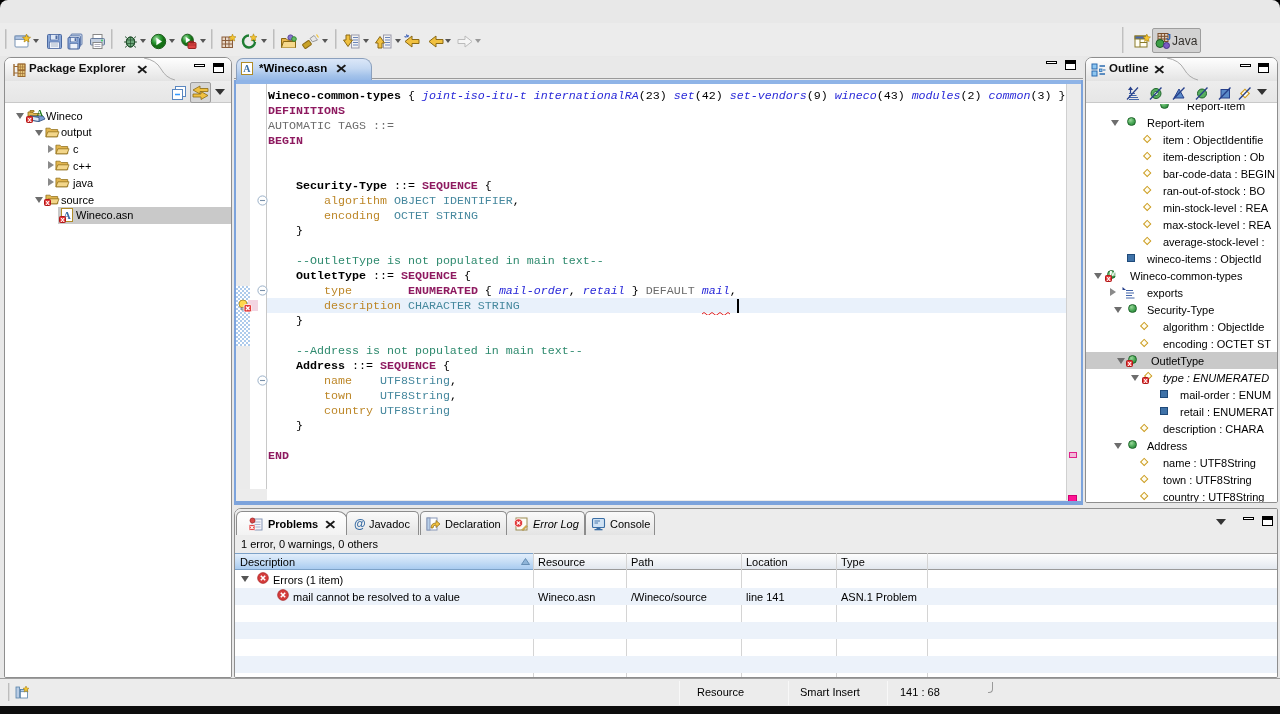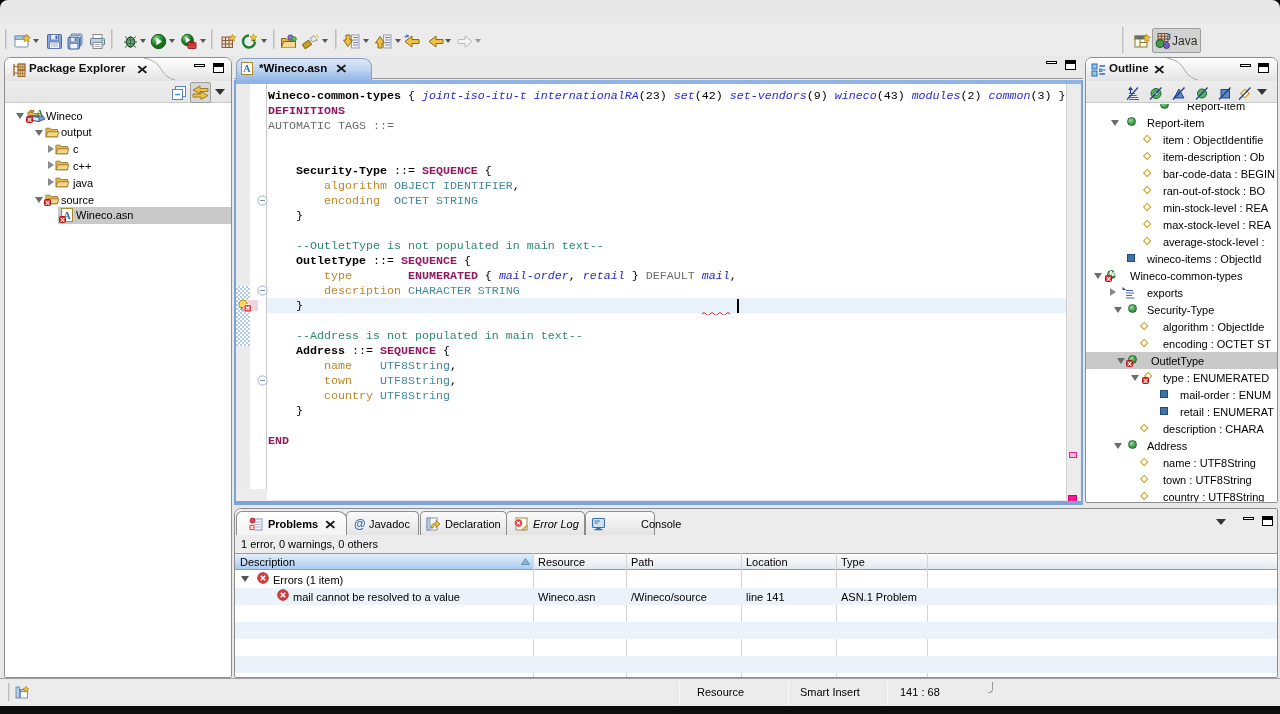--- a/index.html
+++ b/index.html
@@ -375,20 +375,21 @@
       </svg>
     <svg style="position:absolute; left:23px; top:318px; width:11px; height:11px;" viewBox="0 0 11 11">
         <circle cx="5.5" cy="5.5" r="4.6" fill="#fff" stroke="#9bb1c8"></circle>
         <line x1="3" y1="5.5" x2="8" y2="5.5" stroke="#7a91aa" stroke-width="1.1"></line>
       </svg>
 
     <div class="code" style="position:absolute; left:34px; top:31.5px;">
 <div><span class="bb">Wineco-common-types</span> { <span class="bi">joint-iso-itu-t internationalRA</span>(23) <span class="bi">set</span>(42) <span class="bi">set-vendors</span>(9) <span class="bi">wineco</span>(43) <span class="bi">modules</span>(2) <span class="bi">common</span>(3) }</div>
 <div><span class="kw">DEFINITIONS</span></div>
 <div><span class="gy">AUTOMATIC TAGS ::=</span></div>
+<div><span class="kw">BEGIN</span></div>
 <div>&nbsp;</div>
 <div>&nbsp;</div>
 <div>    <span class="bb">Security-Type</span> ::= <span class="kw">SEQUENCE</span> {</div>
 <div>        <span class="or">algorithm</span> <span class="ty">OBJECT IDENTIFIER</span>,</div>
 <div>        <span class="or">encoding</span>  <span class="ty">OCTET STRING</span></div>
 <div>    }</div>
 <div>&nbsp;</div>
 <div>    <span class="cm">--OutletType is not populated in main text--</span></div>
 <div>    <span class="bb">OutletType</span> ::= <span class="kw">SEQUENCE</span> {</div>
 <div>        <span class="or">type</span>        <span class="kw">ENUMERATED</span> { <span class="bi">mail-order</span>, <span class="bi">retail</span> } <span class="gy">DEFAULT</span> <span class="bi">mail</span>,</div>
@@ -546,21 +547,21 @@
           <div style="position:absolute; left:0; right:0; top:0; height:17px; background:#c9c9c9;"></div>
           <div class="tri-dn" style="left:31px; top:6px;"></div>
           <div class="ogc" style="left:42px; top:3px;"></div>
           <div class="redx" style="left:40px; top:8px;"></div>
           <span class="otxt" style="left:65px;">OutletType</span>
         </div>
       <div class="trow" style="top:265px; height:17px;">
           <div class="tri-dn" style="left:45px; top:6px;"></div>
           <div class="odi" style="left:59px; top:4px;"></div>
           <div class="redx" style="left:56px; top:8px;"></div>
-          <span class="otxt" style="left:77px;">type : ENUMERATED</span>
+          <span class="otxt" style="left:77px;font-style:italic;">type : ENUMERATED</span>
         </div>
       <div class="trow" style="top:282px; height:17px;">
           <div class="osq" style="left:74px; top:4px;"></div>
           <span class="otxt" style="left:94px;">mail-order : ENUM</span>
         </div>
       <div class="trow" style="top:299px; height:17px;">
           <div class="osq" style="left:74px; top:4px;"></div>
           <span class="otxt" style="left:94px;">retail : ENUMERAT</span>
         </div>
       <div class="trow" style="top:316px; height:17px;">
@@ -624,21 +625,21 @@
         <span style="position:absolute; left:26px; top:6px;font-style:italic;">Error Log</span>
       </div>
       <div class="btab" style="left:350px; width:70px;">
         <svg style="position:absolute; left:5px; top:5px; width:15px; height:14px;" viewBox="0 0 15 14">
             <rect x="1.5" y="1.5" width="12" height="9" rx="1" fill="#cfe2f4" stroke="#3a6ea5" stroke-width="1.1"></rect>
             <line x1="3.5" y1="4" x2="9" y2="4" stroke="#3a6ea5" stroke-width=".9"></line>
             <line x1="3.5" y1="6" x2="7" y2="6" stroke="#3a6ea5" stroke-width=".9"></line>
             <rect x="5.5" y="10.5" width="4" height="1.5" fill="#3a6ea5"></rect>
             <rect x="3.5" y="12" width="8" height="1.3" fill="#3a6ea5"></rect>
           </svg>
-        <span style="position:absolute; left:24px; top:6px;margin-left:31px;">Console</span>
+        <span style="position:absolute; left:24px; top:6px;">Console</span>
       </div>
       <div class="ddv" style="left:981px; top:10px;"></div>
       <div class="minbtn" style="left:1008px; top:8px;">
           <div class="b1"></div>
         </div>
       <div class="maxbtn" style="left:1027px; top:7px;"></div>
     </div>
     <div id="probsummary" style="position:absolute; left:0; top:26px; right:0; height:18px; background:#ececec; font-size:11px; color:#000;">
         <span style="position:absolute; left:6px; top:3px;">1 error, 0 warnings, 0 others</span>
       </div>

